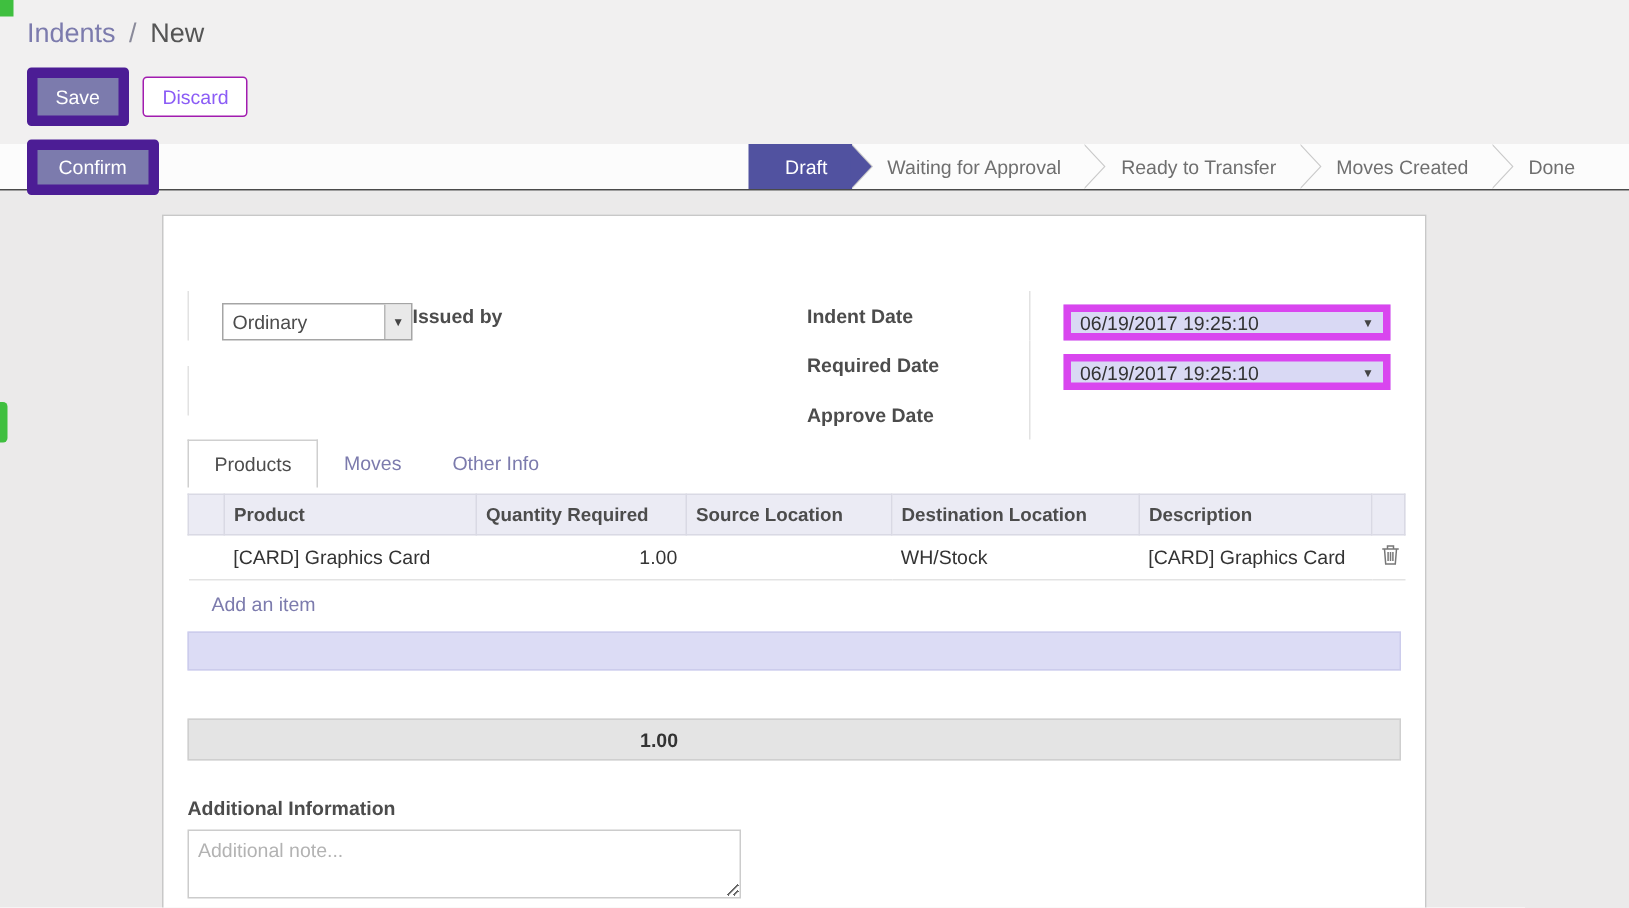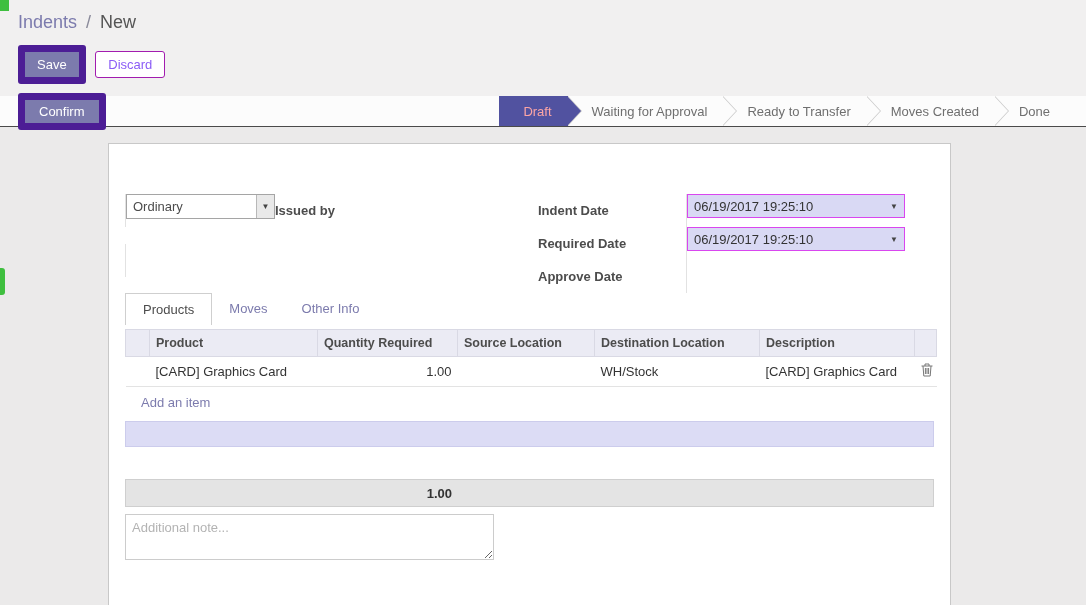--- a/index.html
+++ b/index.html
@@ -43,54 +43,54 @@
     content:""; position:absolute; right:-14px; top:0; width:0; height:0;
     border-top:15px solid transparent; border-bottom:15px solid transparent;
     border-left:14px solid #c9c9c9; z-index:1;
   }
   .step::after {
     content:""; position:absolute; right:-13px; top:0; width:0; height:0;
     border-top:15px solid transparent; border-bottom:15px solid transparent;
     border-left:14px solid #fcfcfc; z-index:2;
   }
   .step:last-child::before, .step:last-child::after { display:none; }
-  .step.active { background:#5152a0; color:#fca5a5; }
+  .step.active { background:#5152a0; color:#ffffff; }
   .step.active::after { border-left-color:#5152a0; }
 
   
   .content { height:462px; }
   .sheet {
     width:843px; margin:16px 0 0 108px; background:#fff;
     border:1px solid #c8c8c8; min-height:530px; padding:50px 16px 20px 16px;
   }
 
   
   .form-cols { display:flex; }
   .fgroup { display:grid; }
   .fgroup-left  { width:395px; grid-template-columns:150px 1fr; }
   .fgroup-right { width:395px; margin-left:18px; grid-template-columns:148px 1fr; }
   .flabel {
     font-weight:bold; color:#4c4c4c; height:33px; display:flex; align-items:center;
   }
   .fcell {
-    border-left:1px solid #e2e2e2; padding-left:0; height:33px;
-    display:flex; align-items:flex-start;
+    border-left:1px solid #e2e2e2; padding-left:22px; height:33px;
+    display:flex; align-items:flex-end;
   }
   .select-box {
     width:215px; height:25px; background:#fff; border:1px solid #a5a5a5;
     display:flex; align-items:center; justify-content:space-between;
     padding-left:6px; cursor:pointer;
   }
   .select-box .arrow-btn {
     width:18px; height:23px; background:#e9e9e9; border-left:1px solid #b8b8b8;
     display:flex; align-items:center; justify-content:center;
     font-size:8px; color:#444;
   }
   .date-box {
-    width:218px; height:24px; background:#d9d9f4; border:1px solid #d946ef;
+    width:218px; height:24px; background:#d9d9f4; border:5px solid #d946ef;
     display:flex; align-items:center; justify-content:space-between;
     padding:0 6px; color:#333; cursor:pointer;
   }
   .date-box .d-arrow { font-size:8px; color:#444; }
 
   
   .notebook { }
   .tabs { display:flex; }
   .tab {
     padding:8px 17px; cursor:pointer; color:#7c7bad; font-size:13px;
@@ -251,16 +251,17 @@
 
       <div class="add-item">Add an item</div>
 
       <div class="edit-row"></div>
 
       <div class="total-bar">
         <div class="total-val">1.00</div>
       </div>
     </div>
 
+    <div class="addl-label">Additional Information</div>
     <textarea class="addl-note" placeholder="Additional note..." style=""></textarea>
 
   </div>
 </div>
 
 </body></html>

